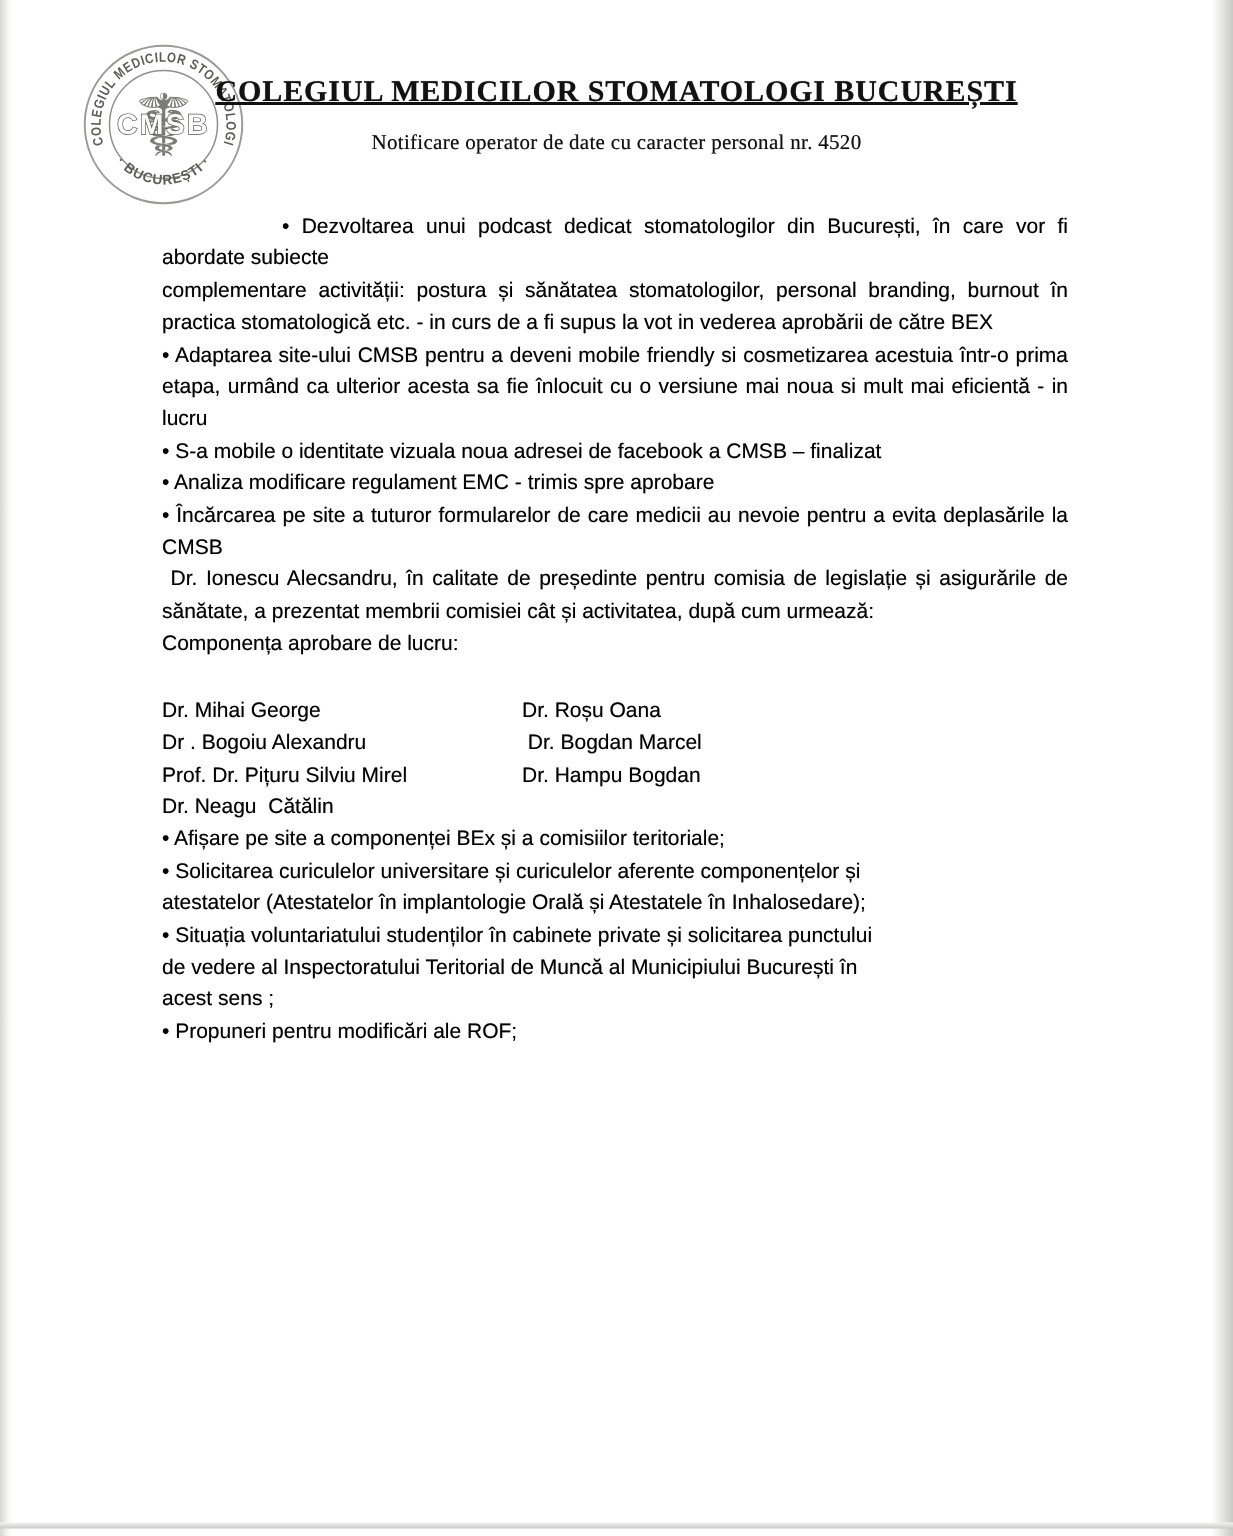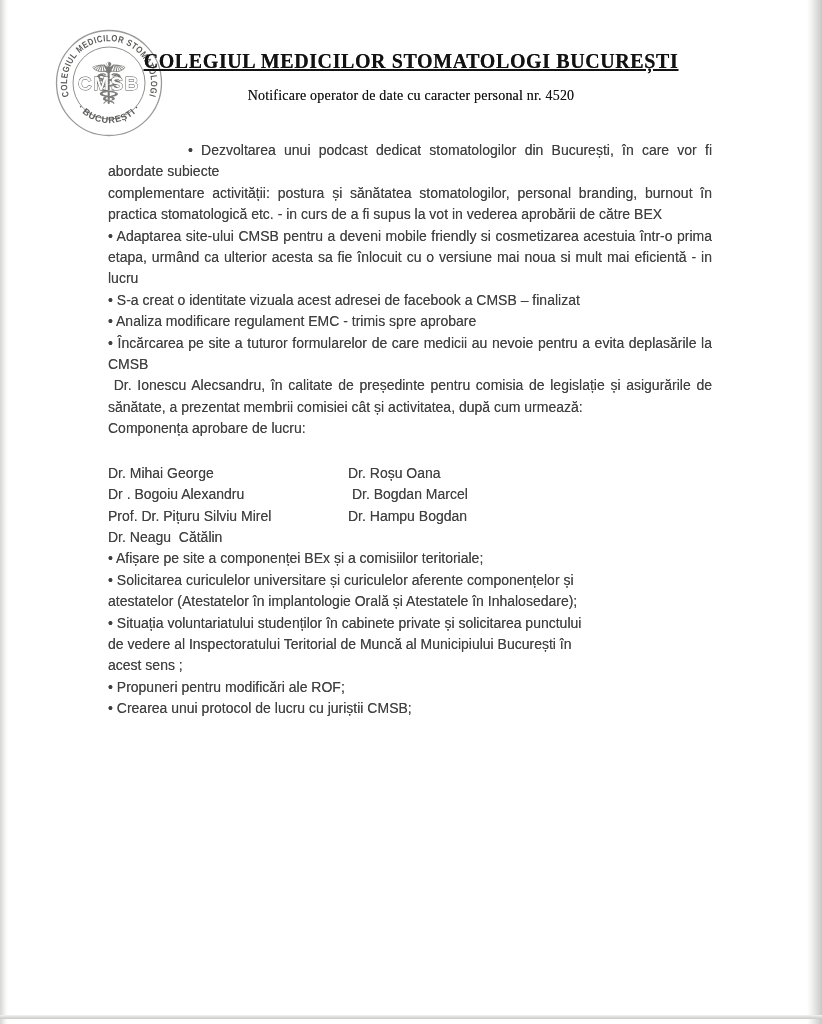--- a/index.html
+++ b/index.html
@@ -85,21 +85,21 @@
   
   .content {
     position: absolute;
     left: 108px; top: 140px;
     width: 604px;
     font-size: 14px;
     line-height: 21.4px;
   }
   .content p, .content div.member {
     margin: 0;
-    color: #404040;
+    color: #000000;
     text-shadow: 0 0 0.5px rgba(25,25,25,0.55);
     white-space: pre-wrap;
   }
   .just { text-align: justify; }
   .p-podcast   { margin-top: 7px;  text-indent: 80px; }
   .p-site      { margin-top: 15px; }
   .p-facebook  { margin-top: 8px;  }
   .p-emc       { margin-top: 15px; }
   .p-intro     { margin-top: 10px; }
   .p-heading   { margin-top: 14px; margin-left: 119px; }
@@ -145,21 +145,21 @@
     <h2 class="doc-subtitle">Notificare operator de date cu caracter personal nr. 4520</h2>
   </div>
 
   <div class="content">
 
     <p class="just p-podcast">• Dezvoltarea unui podcast dedicat stomatologilor din București, în care vor fi abordate subiecte
 complementare activității: postura și sănătatea stomatologilor, personal branding, burnout în practica stomatologică etc. - in curs de a fi supus la vot in vederea aprobării de către BEX</p>
 
     <p class="just p-site">• Adaptarea site-ului CMSB pentru a deveni mobile friendly si cosmetizarea acestuia într-o prima etapa, urmând ca ulterior acesta sa fie înlocuit cu o versiune mai noua si mult mai eficientă - in lucru</p>
 
-    <p class="p-facebook">• S-a creat o identitate vizuala acest adresei de facebook a CMSB – finalizat</p>
+    <p class="p-facebook">• S-a mobile o identitate vizuala noua adresei de facebook a CMSB – finalizat</p>
 
     <p class="just p-emc">• Analiza modificare regulament EMC - trimis spre aprobare
 • Încărcarea pe site a tuturor formularelor de care medicii au nevoie pentru a evita deplasările la CMSB</p>
 
     <p class="just p-intro"> Dr. Ionescu Alecsandru, în calitate de președinte pentru comisia de legislație și asigurările de sănătate, a prezentat membrii comisiei cât și activitatea, după cum urmează:</p>
 
     <p class="p-heading">Componența aprobare de lucru:</p>
 
     <div class="members">
       <div class="col-left">
@@ -173,16 +173,15 @@
         <div class="member"> Dr. Bogdan Marcel</div>
         <div class="member">Dr. Hampu Bogdan</div>
       </div>
     </div>
 
 
     <p class="aspect aspect-0">• Afișare pe site a componenței BEx și a comisiilor teritoriale;</p>
     <p class="aspect aspect-1">• Solicitarea curiculelor universitare și curiculelor aferente componențelor și atestatelor (Atestatelor în implantologie Orală și Atestatele în Inhalosedare);</p>
     <p class="aspect aspect-2">• Situația voluntariatului studenților în cabinete private și solicitarea punctului de vedere al Inspectoratului Teritorial de Muncă al Municipiului București în acest sens ;</p>
     <p class="aspect aspect-3">• Propuneri pentru modificări ale ROF;</p>
-    <p class="aspect aspect-4">• Crearea unui protocol de lucru cu juriștii CMSB;</p>
 
   </div>
 </div>
 
 </body></html>

